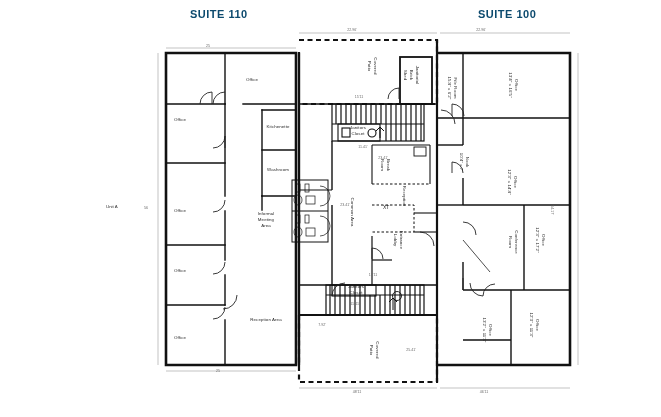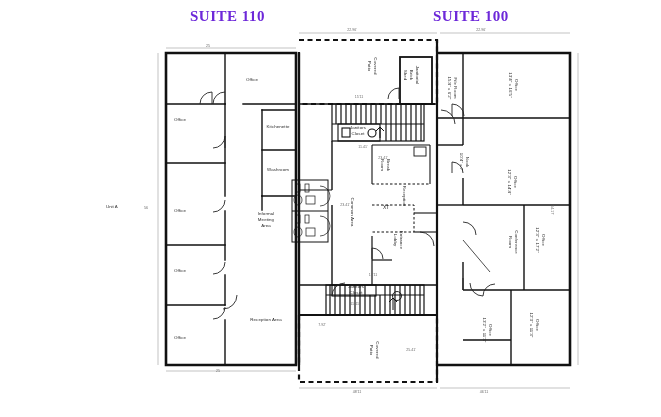--- a/index.html
+++ b/index.html
@@ -1,24 +1,24 @@
 <!DOCTYPE html>
 <html><head>
 <meta charset="utf-8">
 <style>
   html,body{margin:0;padding:0;background:#ffffff;}
   body{width:661px;height:417px;position:relative;overflow:hidden;
        font-family:"Liberation Sans", sans-serif;color:#1a1a1a;}
 
   #plan{position:absolute;left:0;top:0;width:661px;height:417px;}
 
-  .suite-title{position:absolute;font-weight:bold;font-size:15px;
-       letter-spacing:.5px;color:#6d28d9;white-space:nowrap;font-family:Liberation Serif, serif;}
+  .suite-title{position:absolute;font-weight:bold;font-size:11px;
+       letter-spacing:.5px;color:#0c4a6e;white-space:nowrap;}
   #suite110{left:190px;top:8px;}
-  #suite100{left:433px;top:8px;}
+  #suite100{left:478px;top:8px;}
 
   .lbl{position:absolute;font-size:4.4px;line-height:1.35;text-align:center;
        color:#2b2b2b;white-space:pre;letter-spacing:.1px;}
   .dim{position:absolute;font-size:3.6px;color:#6a6a6a;white-space:nowrap;}
 
   .unit{position:absolute;font-size:4.4px;color:#333;white-space:nowrap;}
 </style>
 </head>
 <body>
 

